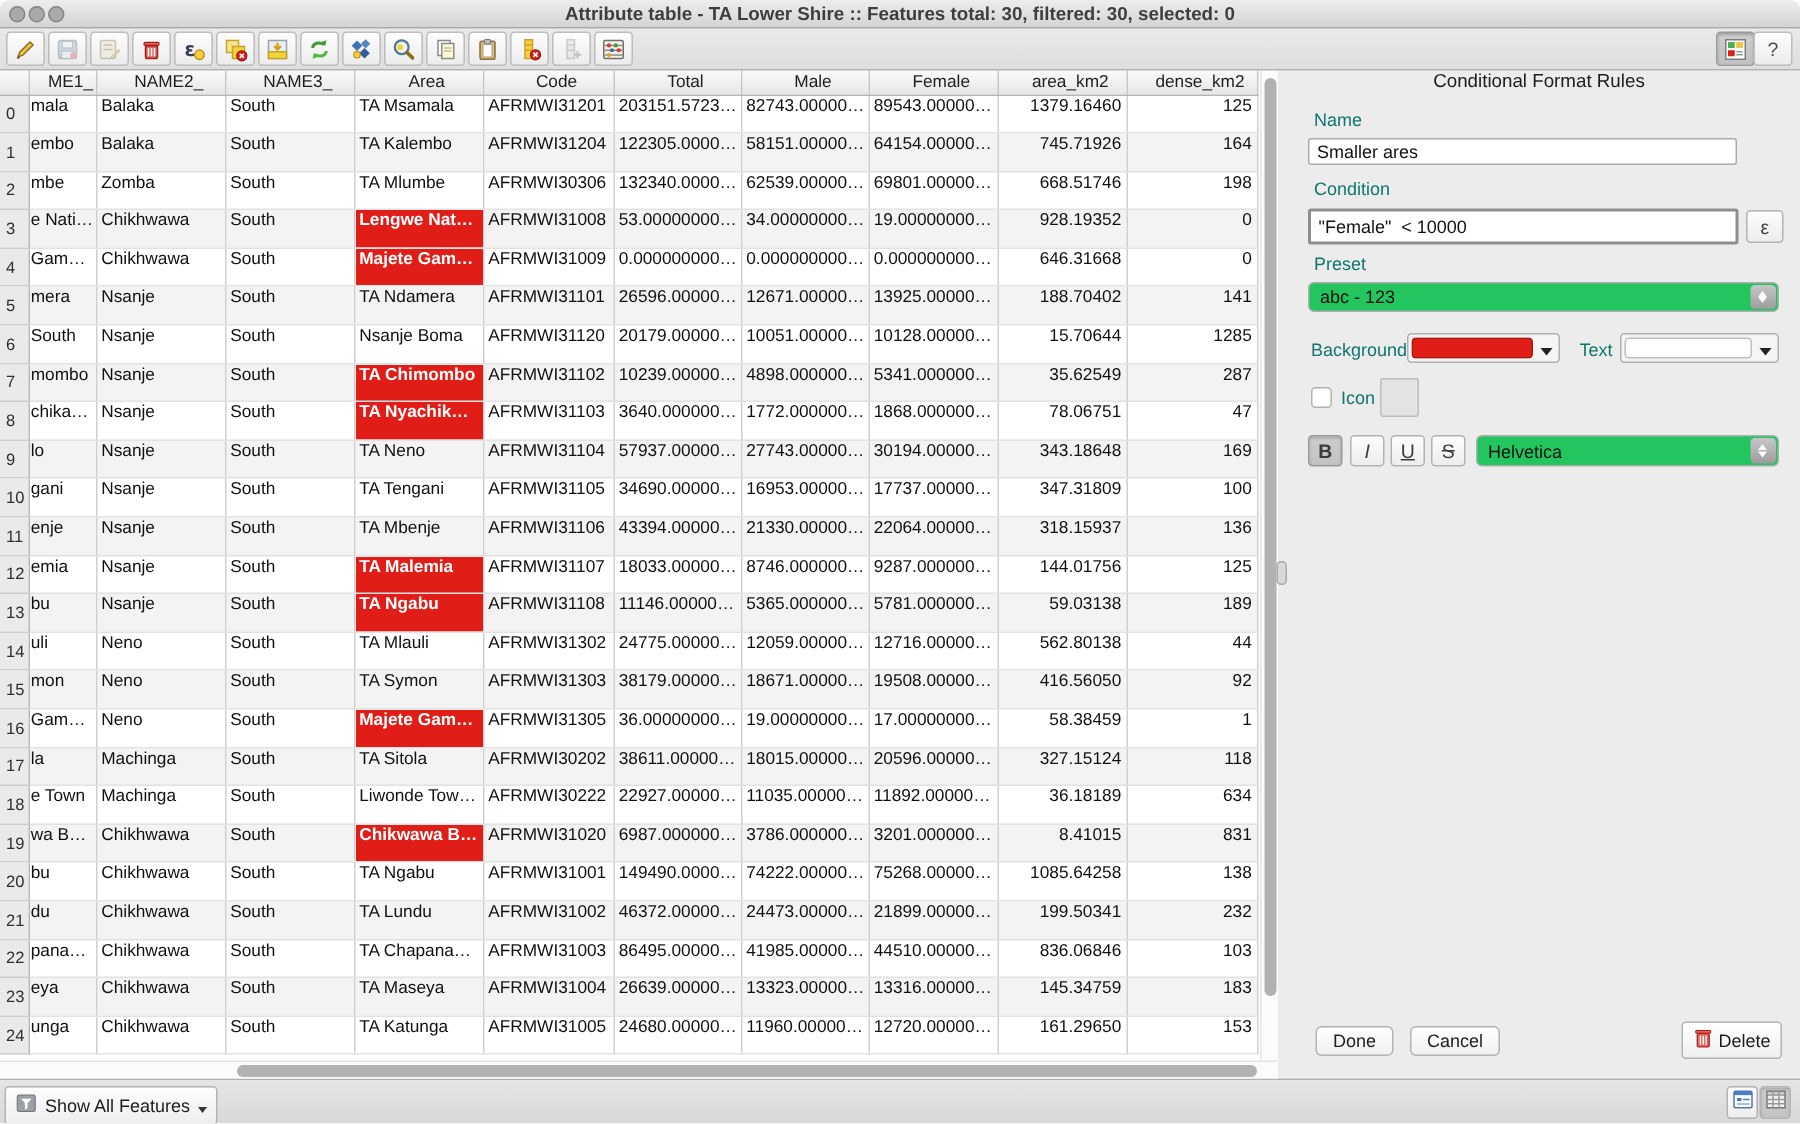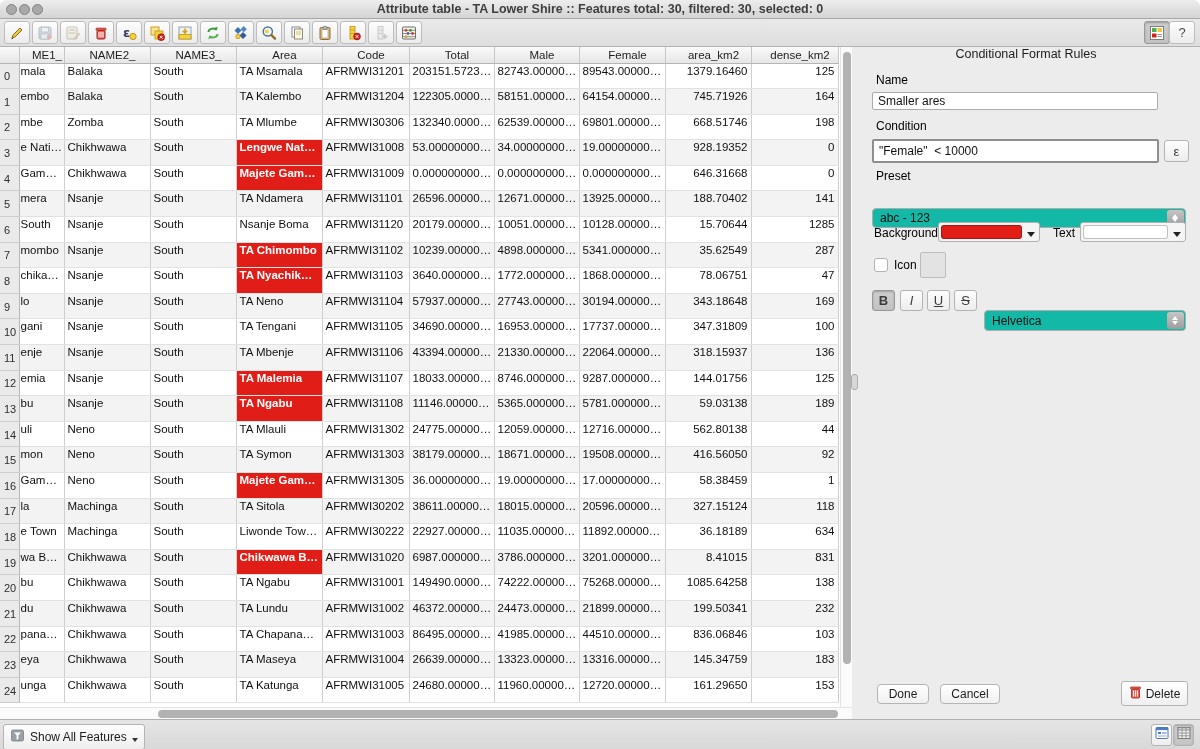--- a/index.html
+++ b/index.html
@@ -45,30 +45,30 @@
 
   
   .vscroll { position:absolute; top:0; right:0; width:12px; height:100%; background:#fbfbfb; border-left:1px solid #e3e3e3; }
   .vthumb { position:absolute; left:2px; top:5px; width:8px; height:612px; background:#b2b2b2; border-radius:4px; }
   .hscroll { position:absolute; top:707px; left:0; width:852px; height:12px; background:#fbfbfb; border-top:1px solid #e3e3e3; z-index:5; }
   .hthumb { position:absolute; left:158px; top:2px; width:680px; height:8px; background:#b2b2b2; border-radius:4px; }
 
   
   .panel { position:absolute; top:47px; left:852px; width:348px; height:672px; background:#ececec; }
   .panel-title { position:absolute; top:0; left:0; width:100%; text-align:center; font-size:12.5px; color:#1c1c1c; }
-  .plabel { position:absolute; font-size:12px; color:#000000; }
+  .plabel { position:absolute; font-size:12px; color:#0f766e; }
   .pinput { position:absolute; border:1px solid #ababab; border-radius:2px; background:#fff;
     font-family:"Liberation Sans",sans-serif; font-size:12px; color:#111; padding:0 5px; outline:none; }
   .cond-input { border:2px solid #8e8e8e; border-radius:2px; }
   .sq-btn { position:absolute; border:1px solid #b3b3b3; border-radius:3px;
     background:linear-gradient(#fdfdfd,#ededed); display:flex; align-items:center; justify-content:center;
     font-size:13px; color:#3c3c3c; }
   .sq-btn.pressed { background:linear-gradient(#cdcdcd,#c3c3c3); border-color:#989898; box-shadow:inset 0 1px 2px rgba(0,0,0,.22); }
 
-  .combo { position:absolute; background:#14b8a6; border:1px solid #adadad; border-radius:4px;margin-top:20px; }
+  .combo { position:absolute; background:#22c55e; border:1px solid #adadad; border-radius:4px; }
   .combo-text { position:absolute; left:7px; top:50%; transform:translateY(-50%); font-size:12px; color:#111; white-space:nowrap; }
   .combo-stepper { position:absolute; right:1px; top:1px; bottom:1px; width:17px; border-radius:3px;
     background:linear-gradient(#c6c6c6,#9d9d9d); }
   .chev-up { position:absolute; left:5px; top:4px; width:0; height:0;
     border-left:3.5px solid transparent; border-right:3.5px solid transparent; border-bottom:4px solid #fff; }
   .chev-dn { position:absolute; left:5px; bottom:4px; width:0; height:0;
     border-left:3.5px solid transparent; border-right:3.5px solid transparent; border-top:4px solid #fff; }
 
   .colorbtn { position:absolute; height:20px; background:#f5f5f5; border:1px solid #b0b0b0; border-radius:3px; }
   .colorbtn .swatch { position:absolute; left:2px; top:2px; bottom:2px; right:17px; border-radius:3px; border:1px solid rgba(0,0,0,.25); }

